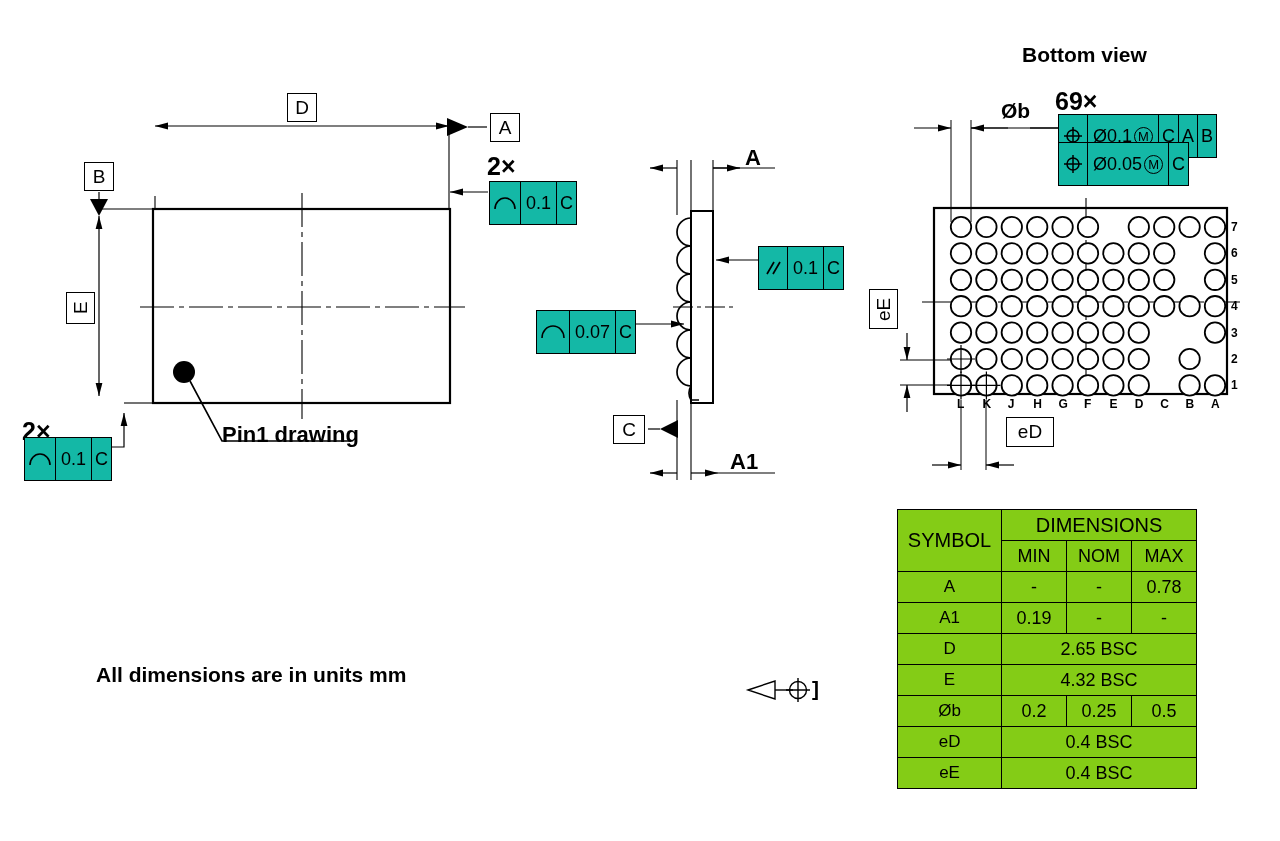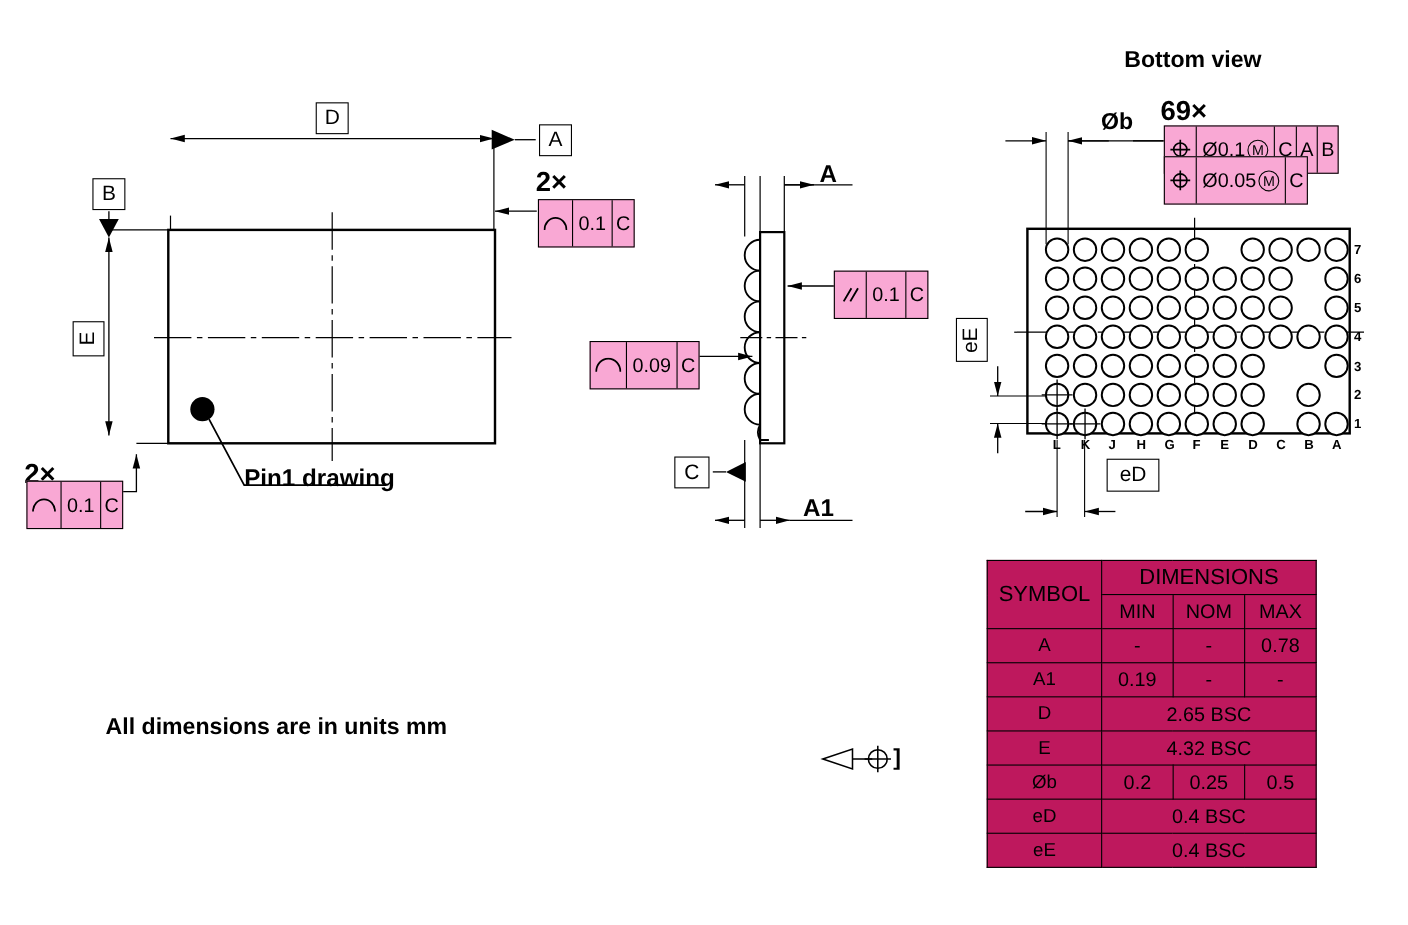--- a/index.html
+++ b/index.html
@@ -44,21 +44,21 @@
     font-size: 19px;
     background: #fff;
     box-sizing: border-box;
   }
   .boxlbl.rot { writing-mode: vertical-rl; transform: rotate(180deg); }
   
   .fcf {
     position: absolute;
     display: flex;
     border: 1.6px solid #000;
-    background: #f9a8d4;
+    background: #14b8a6;
     box-sizing: border-box;
     height: 44px;
     align-items: stretch;
   }
   .fcf > div {
     border-right: 1.6px solid #000;
     display: flex;
     align-items: center;
     justify-content: center;
     font-size: 18px;
@@ -85,21 +85,21 @@
   .dimtxt { font-size: 19px; }
   .gridtxt { font-size: 12px; font-family: "Liberation Sans", sans-serif; }
   .cnt { font-size: 25px; }
   
   #dimtable {
     position: absolute;
     left: 897px;
     top: 509px;
     width: 300px;
     border-collapse: collapse;
-    background: #be185d;
+    background: #84cc16;
   }
   #dimtable th, #dimtable td {
     border: 1.6px solid #000;
     text-align: center;
     font-size: 18px;
     font-family: "Liberation Sans", sans-serif;
     font-weight: normal;
     height: 30px;
     padding: 0;
   }
@@ -344,21 +344,21 @@
     <div>0.1</div>
     <div class="narrow">C</div>
   </div>
 
   <div class="fcf" style="left:536px; top:310px;">
     <div class="sym">
       <svg width="24" height="14" viewBox="0 0 24 14">
           <path d="M1,13 A11,12 0 0 1 23,13" fill="none" stroke="#000" stroke-width="1.6"></path>
         </svg>
     </div>
-    <div>0.09</div>
+    <div>0.07</div>
     <div class="narrow">C</div>
   </div>
 
   <div class="lbl title" style="left:1022px; top:44px;">Bottom view</div>
   <div class="lbl cnt" style="left:1055px; top:89px;">69×</div>
   <div class="lbl dimtxt" style="left:1001px; top:100px; font-size:21px;">Øb</div>
 
   <div class="fcf" style="left:1058px; top:114px;">
     <div class="sym">
       <svg width="20" height="20" viewBox="0 0 20 20">
@@ -406,21 +406,21 @@
       <div class="lbl gridtxt" style="left: 1211px; top: 398px;">A</div>
       <div class="lbl gridtxt" style="left: 1231px; top: 221px;">7</div>
       <div class="lbl gridtxt" style="left: 1231px; top: 247.4px;">6</div>
       <div class="lbl gridtxt" style="left: 1231px; top: 273.8px;">5</div>
       <div class="lbl gridtxt" style="left: 1231px; top: 300.2px;">4</div>
       <div class="lbl gridtxt" style="left: 1231px; top: 326.6px;">3</div>
       <div class="lbl gridtxt" style="left: 1231px; top: 353px;">2</div>
       <div class="lbl gridtxt" style="left: 1231px; top: 379.4px;">1</div>
     </div>
 
-  <div class="lbl note" style="left:96px; top:650px;text-align:center;">All dimensions are in units mm</div>
+  <div class="lbl note" style="left:96px; top:664px;text-align:center;">All dimensions are in units mm</div>
   <div class="lbl note" style="left:812px; top:678px;">]</div>
 
   <table id="dimtable">
     <thead>
       <tr>
         <th class="big tbl-col-sym" rowspan="2">SYMBOL</th>
         <th class="big" colspan="3">DIMENSIONS</th>
       </tr>
       <tr>
         <th class="tbl-col-v">MIN</th>

